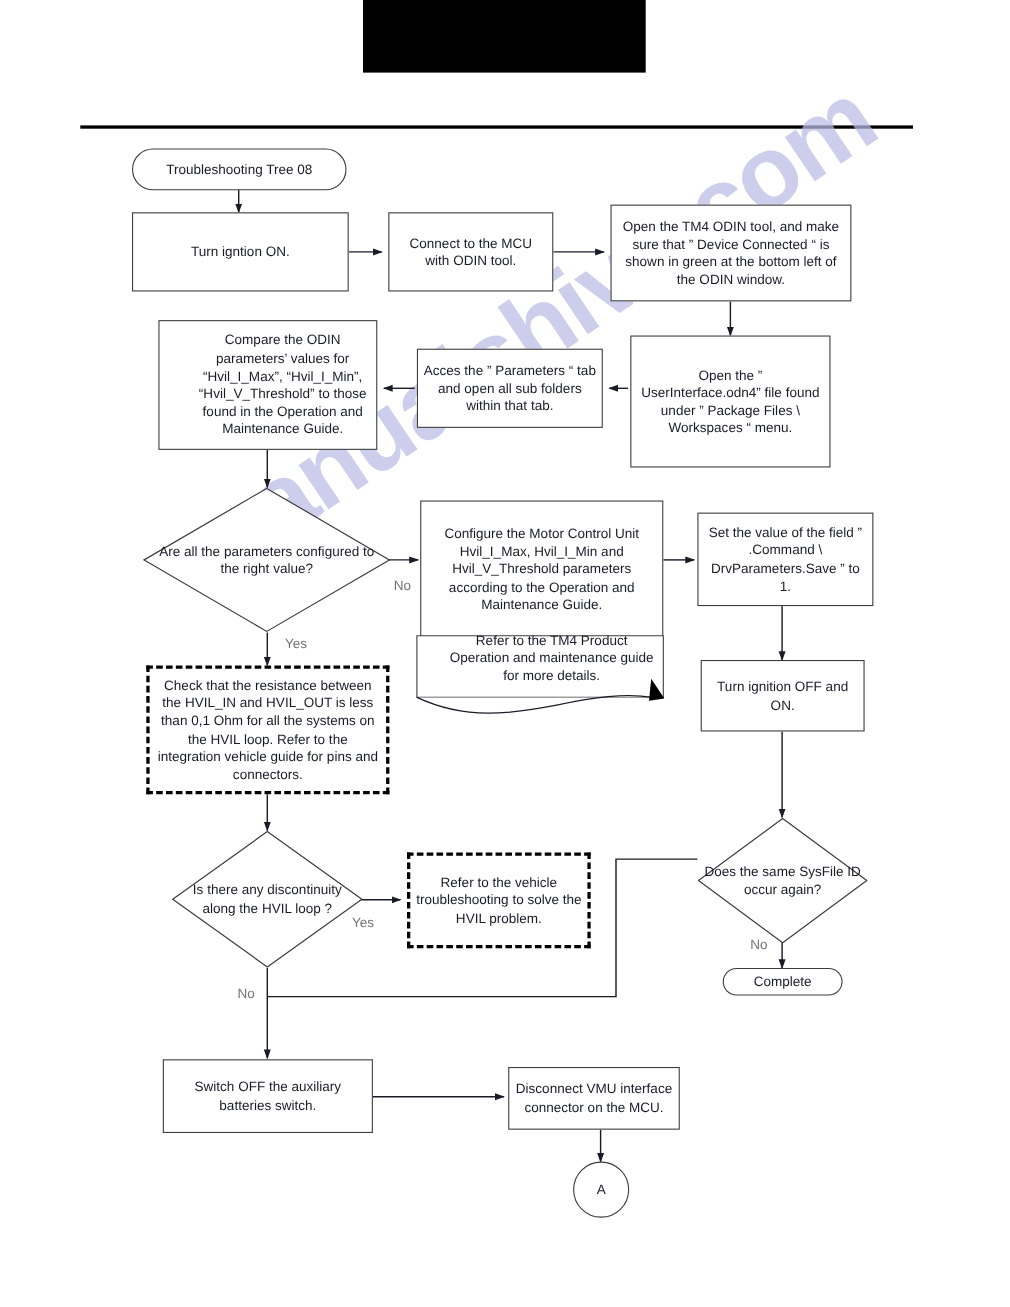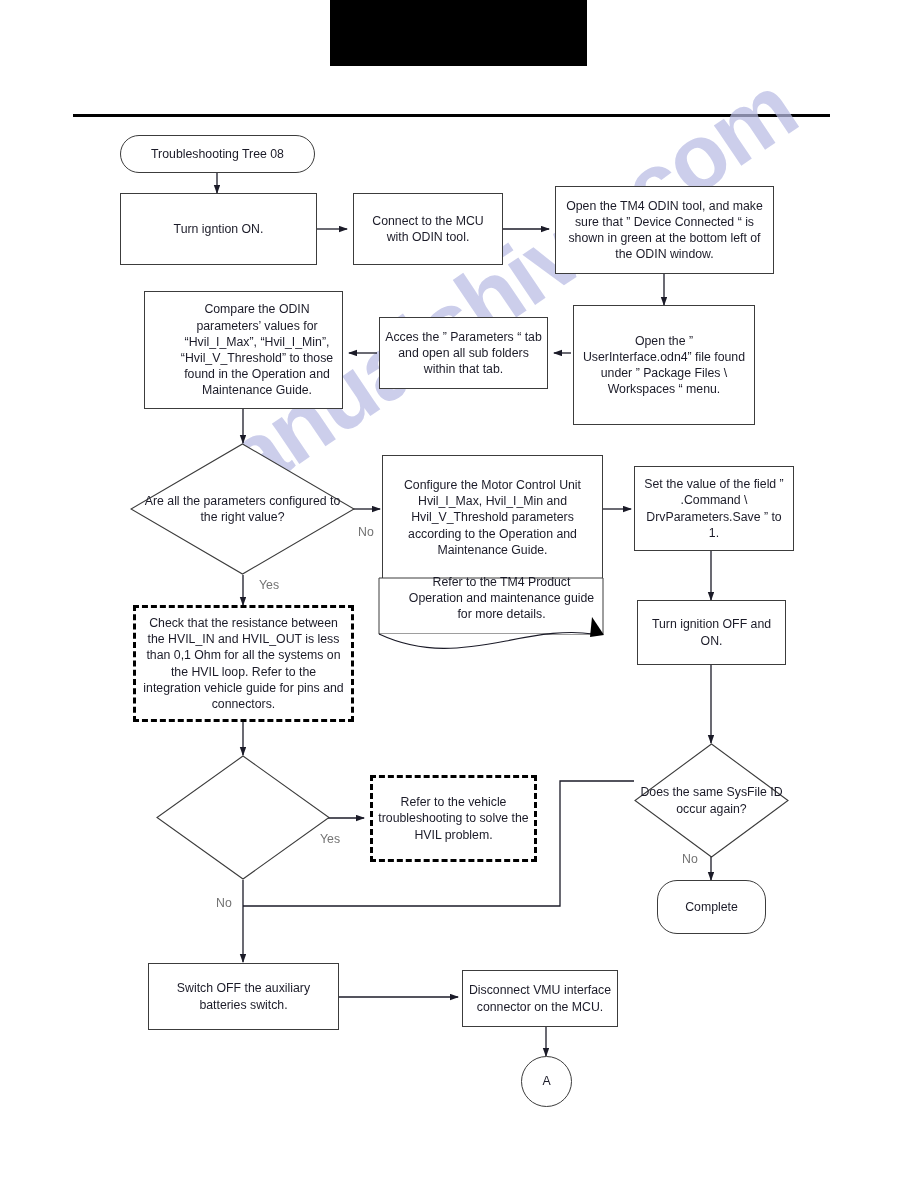--- a/index.html
+++ b/index.html
@@ -230,34 +230,35 @@
   </div>
 
   <div class="node box" style="left:637px; top:600px; width:149px; height:65px;">
     <span class="txt">Turn ignition OFF and ON.</span>
   </div>
 
   <div class="node diamond" style="left:156px; top:755px; width:174px; height:125px;">
     <svg width="174" height="125" viewBox="0 0 174 125" xmlns="http://www.w3.org/2000/svg">
       <polygon points="87,1 173,62.5 87,124 1,62.5" fill="#ffffff" stroke="#3c3c3c" stroke-width="1.1"></polygon>
     </svg>
+    <span class="txt">Is there any discontinuity along the HVIL loop ?</span>
   </div>
 
   <div class="node box-dashed" style="left:370px; top:775px; width:167px; height:87px;">
     <span class="txt">Refer to the vehicle troubleshooting to solve the HVIL problem.</span>
   </div>
 
   <div class="node diamond" style="left:634px; top:743px; width:155px; height:115px;">
     <svg width="155" height="115" viewBox="0 0 155 115" xmlns="http://www.w3.org/2000/svg">
       <polygon points="77.5,1 154,57.5 77.5,114 1,57.5" fill="#ffffff" stroke="#3c3c3c" stroke-width="1.1"></polygon>
     </svg>
     <span class="txt">Does the same SysFile ID occur again?</span>
   </div>
 
-  <div class="node terminator" style="left:657px; top:880px; width:109px; height:54px;">
+  <div class="node terminator" style="left:657px; top:880px; width:109px; height:25px;">
     <span class="txt">Complete</span>
   </div>
 
   <div class="node box" style="left:148px; top:963px; width:191px; height:67px;">
     <span class="txt">Switch OFF the auxiliary batteries switch.</span>
   </div>
 
   <div class="node box" style="left:462px; top:970px; width:156px; height:57px;">
     <span class="txt">Disconnect VMU interface connector on the MCU.</span>
   </div>

